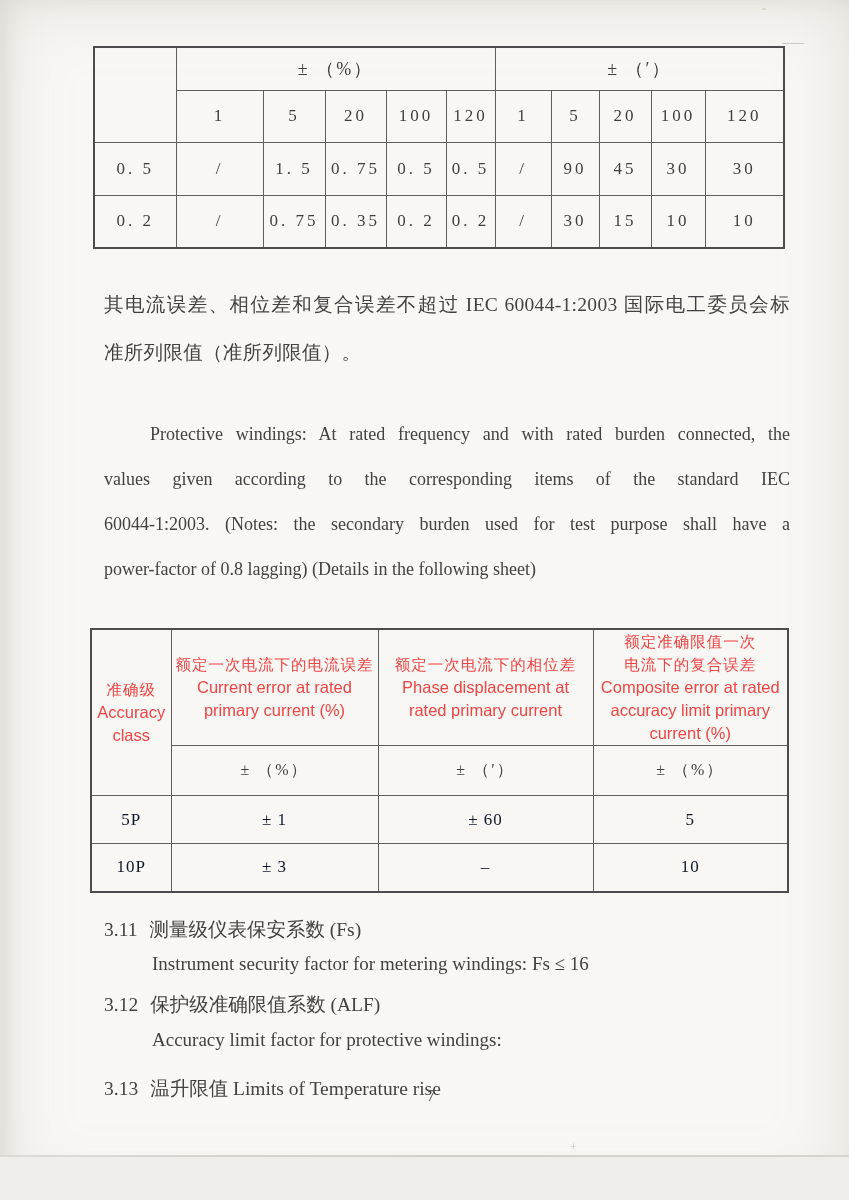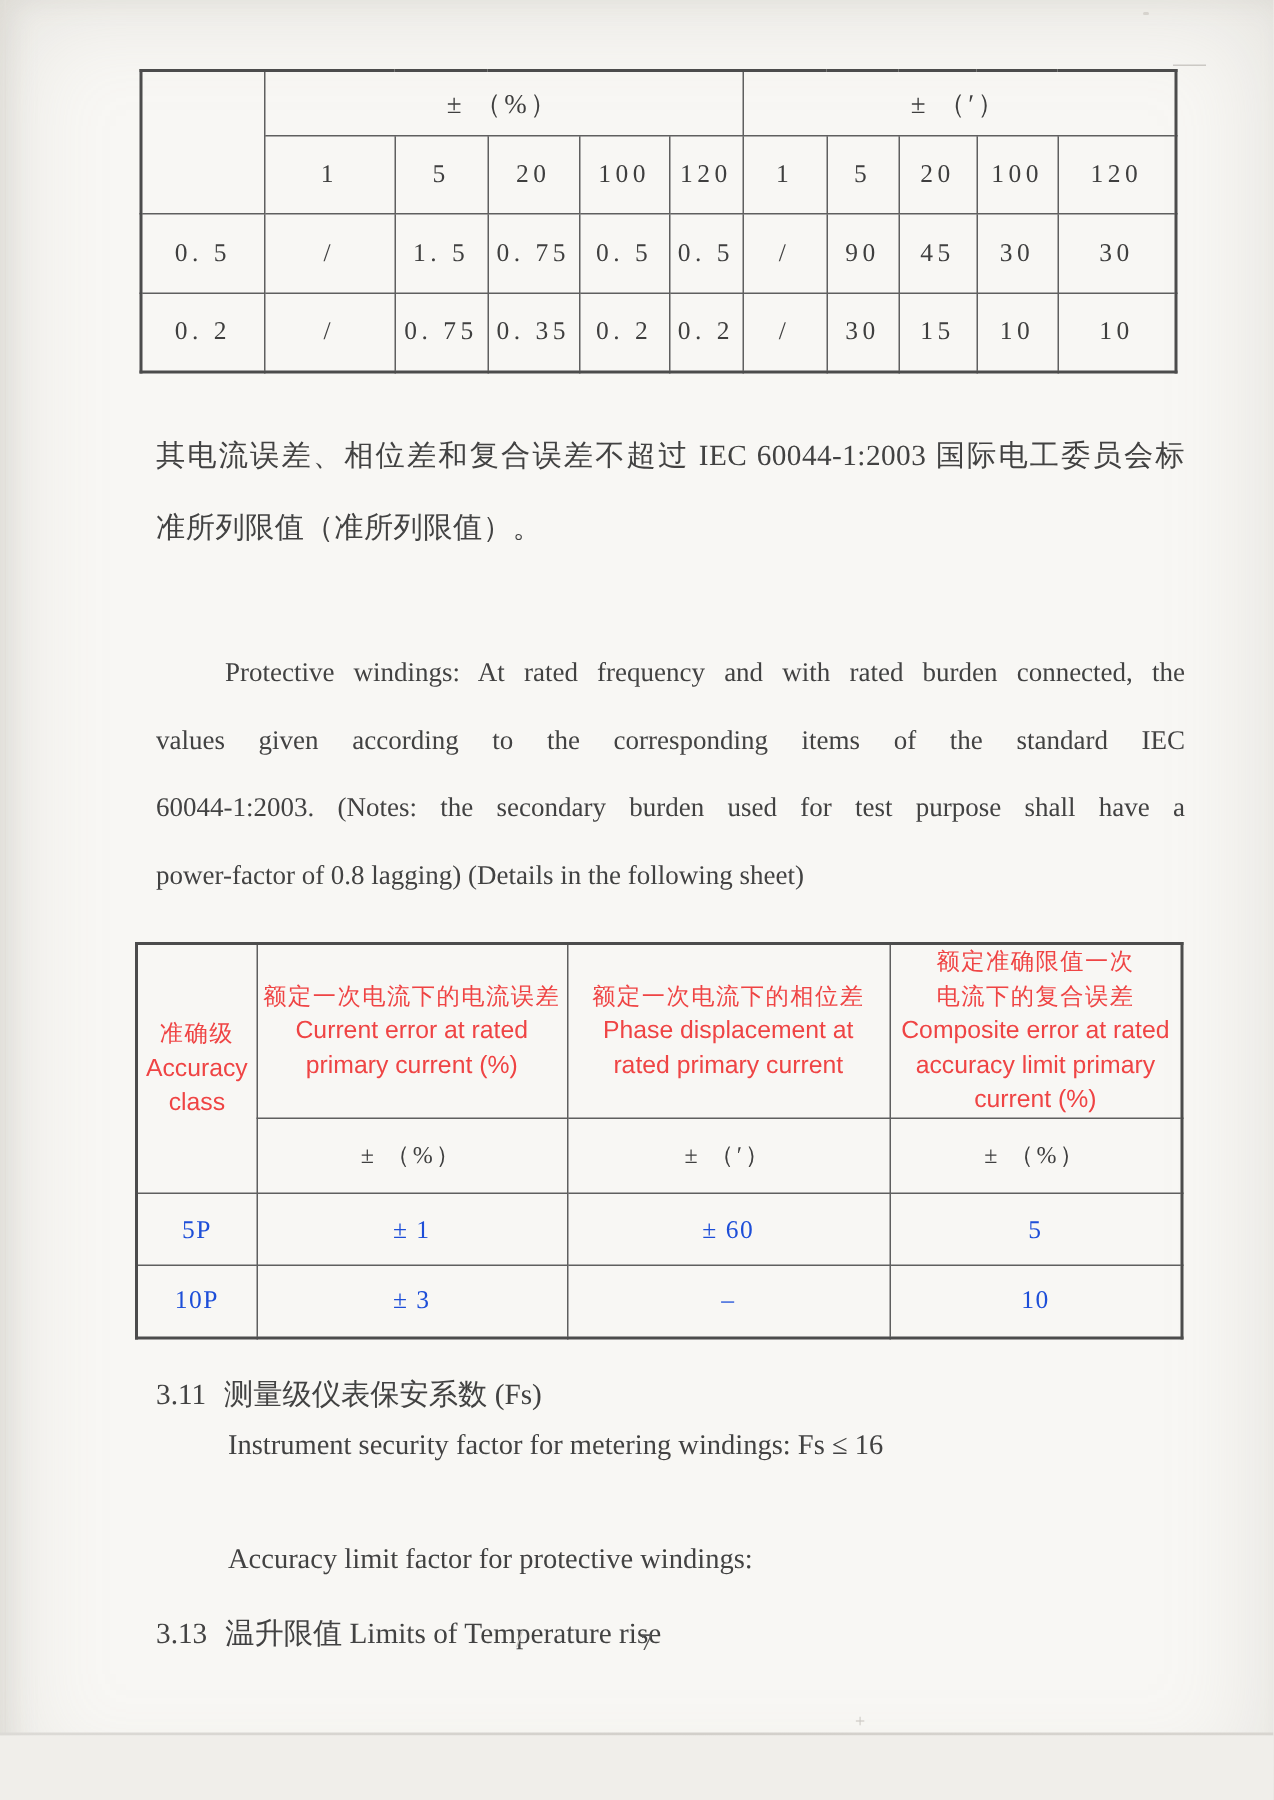--- a/index.html
+++ b/index.html
@@ -37,28 +37,28 @@
   .t1r4{height:53px;}
 
   .t2{left:90px;top:628px;width:697px;border:2px solid #4c4c4c;}
   .t2 .hrow{height:115px;}
   .t2 .urow{height:50px;}
   .t2 .drow{height:48px;}
   .t2 .hd{font-family:"Liberation Sans","DejaVu Sans",sans-serif;color:#ef4444;}
   .t2 .hd .ln{display:block;line-height:23px;font-size:16.5px;white-space:nowrap;}
   .t2 .hd .zh{font-size:15.5px;letter-spacing:1px;}
   .t2 .unit{font-size:16px;letter-spacing:2px;color:#3f3f3f;}
-  .t2 .dat{font-size:17px;letter-spacing:1px;color:#1d4ed8;}
+  .t2 .dat{font-size:17px;letter-spacing:1px;color:#0f172a;}
 
   
   .blk{position:absolute;}
   .para{left:104px;width:686px;}
   .para .line{display:block;}
   .zhp{top:281px;font-size:19.5px;line-height:48px;letter-spacing:.3px;}
-  .enp{top:426px;font-size:18px;line-height:45px;}
+  .enp{top:412px;font-size:18px;line-height:45px;}
   .j{text-align:justify;text-align-last:justify;text-justify:inter-character;}
   .last{text-align:left;white-space:nowrap;}
   .indent{text-indent:46px;}
 
   .heading{left:104px;font-size:19.5px;white-space:nowrap;}
   .heading .ht{margin-left:12px;}
   .secbody{left:152px;font-size:19px;white-space:nowrap;}
   .h1{top:916px;}  .b1{top:953px;}
   .h2{top:991px;}  .b2{top:1029px;}
   .h3{top:1075px;}
@@ -203,20 +203,23 @@
       <td class="dat">10</td>
     </tr>
   </tbody>
     </table>
 
   <div class="blk heading h1">
     <span>3.11</span><span class="ht">测量级仪表保安系数 (Fs)</span>
   </div>
   <div class="blk secbody b1">Instrument security factor for metering windings: Fs ≤ 16</div>
 
+  <div class="blk heading h2">
+    <span>3.12</span><span class="ht">保护级准确限值系数 (ALF)</span>
+  </div>
   <div class="blk secbody b2">Accuracy limit factor for protective windings:</div>
 
   <div class="blk heading h3">
     <span>3.13</span><span class="ht">温升限值 Limits of Temperature rise</span>
   </div>
 
   <div class="blk slash-mark">/</div>
   <div class="blk pagenum">7</div>
   <div class="blk plus-mark">+</div>
 

